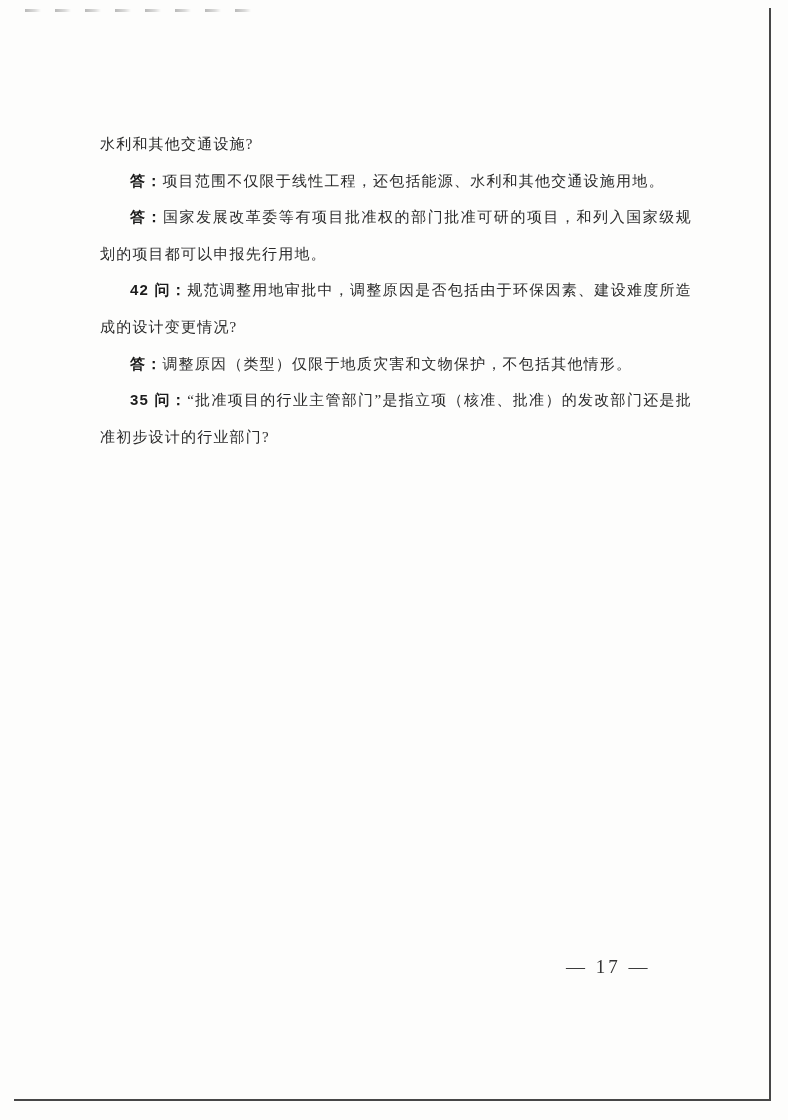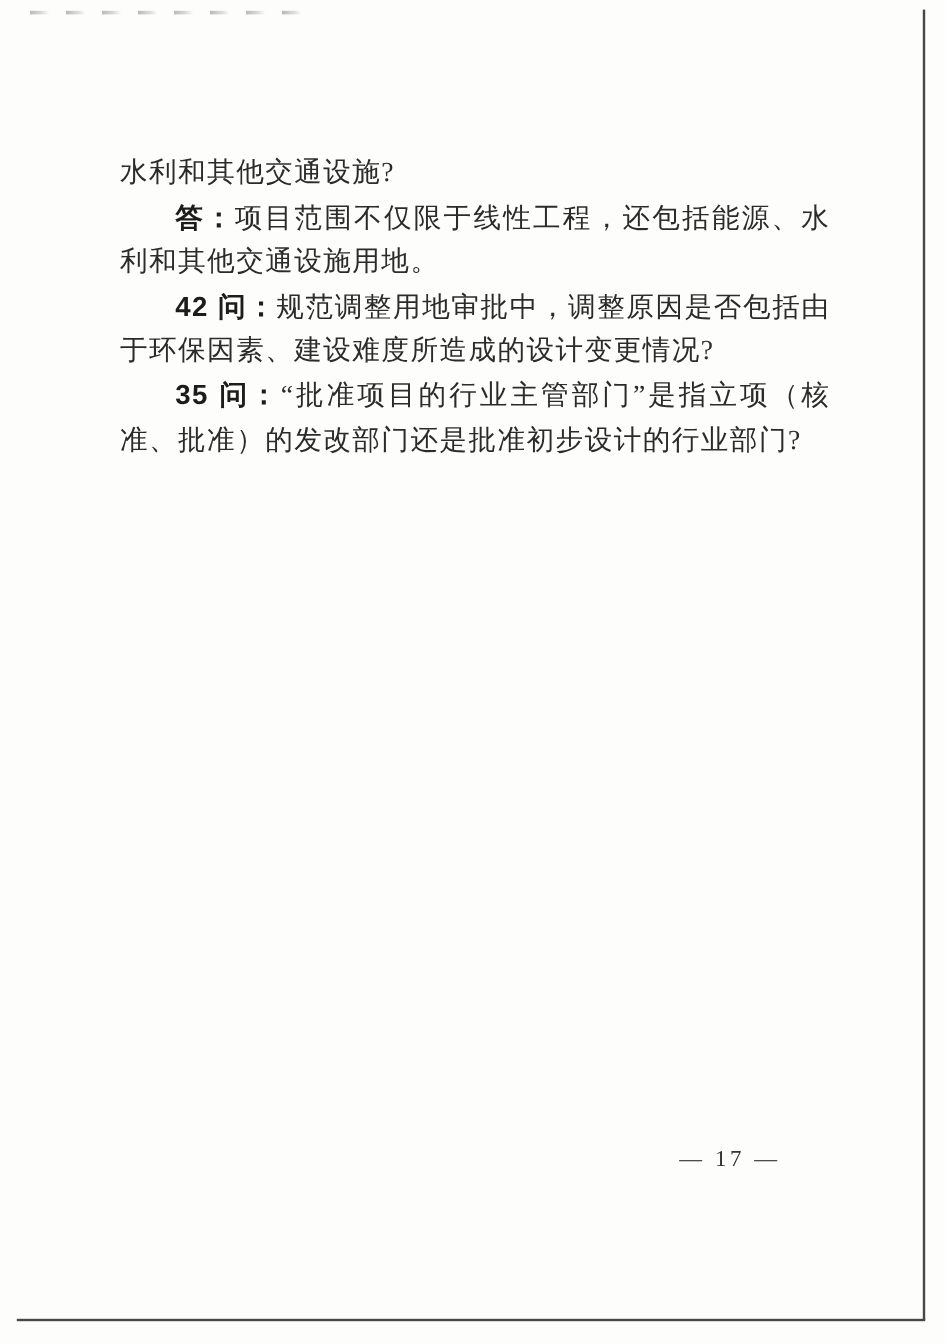--- a/index.html
+++ b/index.html
@@ -43,21 +43,21 @@
     width: 757px;
     height: 2px;
     background: #474747;
   }
   .text-block {
     position: absolute;
     left: 100px;
     top: 126px;
     width: 592px;
     color: #2b2b2b;
-    font-size: 23px;
+    font-size: 15px;
     line-height: 36.6px;
     letter-spacing: 1.2px;
     text-align: justify;
     text-justify: inter-ideograph;
     word-break: break-all;
   }
   .para {
     margin: 0;
     text-indent: 2em;
   }
@@ -91,23 +91,25 @@
 
   <div class="text-block">
 
     <p class="para no-indent"><span>水利和其他交通设施?</span></p>
 
     <p class="para"><span class="qa-label">答：</span><span>项目范围不仅限于线性工程，还包括能源、水利和其他交通设施用地。</span></p>
 
 
 
 
+    <p class="para"><span class="qa-label">答：</span><span>国家发展改革委等有项目批准权的部门批准可研的项目，和列入国家级规划的项目都可以申报先行用地。</span></p>
 
     <p class="para"><span class="qa-label">42 问：</span><span>规范调整用地审批中，调整原因是否包括由于环保因素、建设难度所造成的设计变更情况?</span></p>
 
+    <p class="para"><span class="qa-label">答：</span><span>调整原因（类型）仅限于地质灾害和文物保护，不包括其他情形。</span></p>
 
     <p class="para"><span class="qa-label">35 问：</span><span>“批准项目的行业主管部门”是指立项（核准、批准）的发改部门还是批准初步设计的行业部门?</span></p>
 
 
 
   </div>
 
   <div class="page-number">— 17 —</div>
 
 </div>

